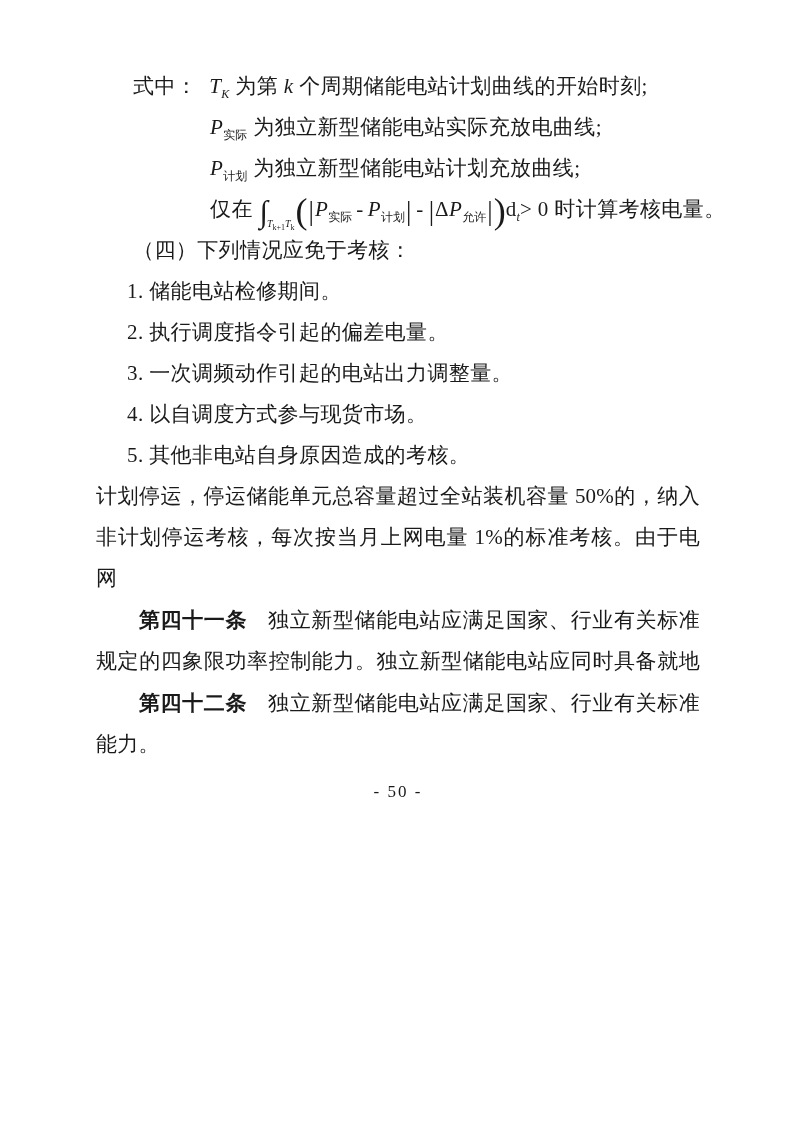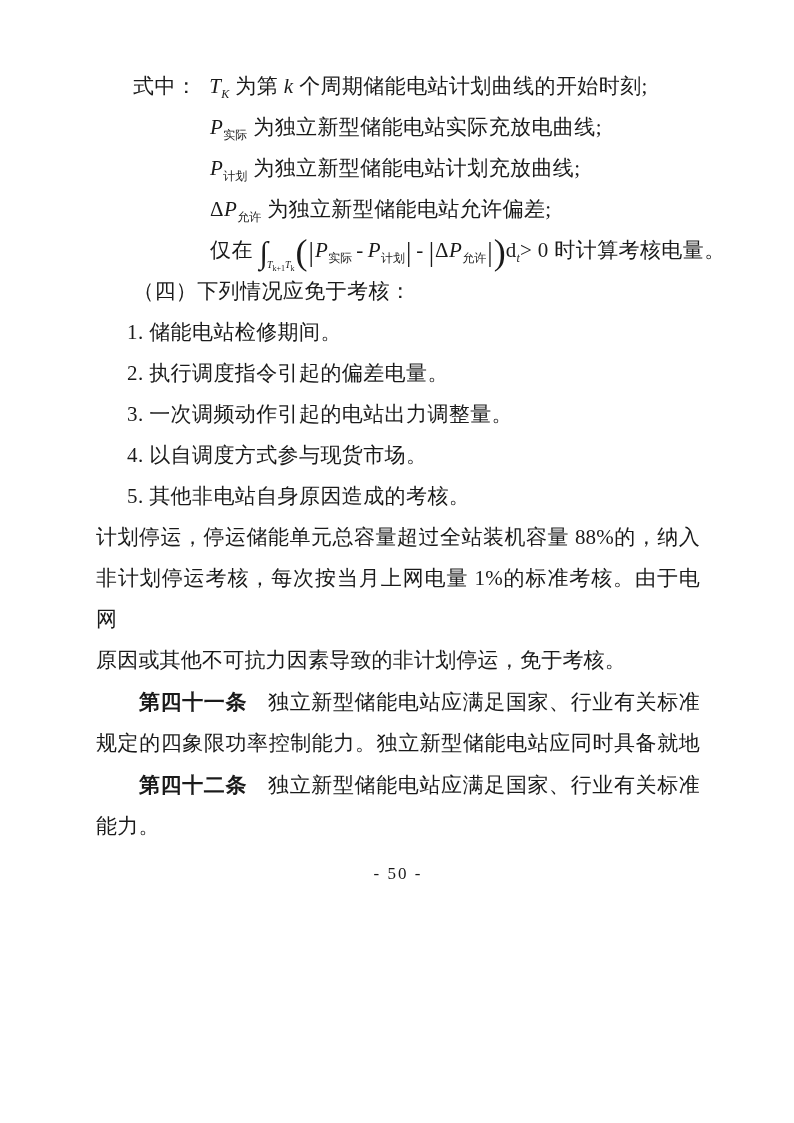--- a/index.html
+++ b/index.html
@@ -106,46 +106,42 @@
   </div>
 
   <div class="line f-var-ln">
     <i class="v">P</i><sub class="s-cjk">实际</sub><span class="after-sub">为独立新型储能电站实际充放电曲线;</span>
   </div>
 
   <div class="line f-var-ln">
     <i class="v">P</i><sub class="s-cjk">计划</sub><span class="after-sub">为独立新型储能电站计划充放曲线;</span>
   </div>
 
-  <div class="line f-var-ln">
-    <span>Δ</span><i class="v">P</i><sub class="s-cjk">允许</sub><span class="after-sub">为独立新型储能电站允许偏差;</span>
-  </div>
 
   <div class="line f-var-ln">
     <span>仅在</span>
     <span class="intwrap"><span class="intsign">∫</span><span class="intlims">
           <span><i class="v">T</i><sub>k+1</sub></span>
           <span><i class="v">T</i><sub>k</sub></span>
         </span></span><span class="bp">(</span><span class="bar">|</span><i class="v">P</i><sub class="s-cjk">实际</sub><span class="minus">-</span><i class="v">P</i><sub class="s-cjk">计划</sub><span class="bar">|</span><span class="minus">-</span><span class="bar">|</span><span>Δ</span><i class="v">P</i><sub class="s-cjk">允许</sub><span class="bar">|</span><span class="bp">)</span><span>d</span><sub class="s-lat">t</sub><span class="suffix">&gt; 0 时计算考核电量。</span>
   </div>
 
   <div class="line sec4">
     <span>（四）</span><span>下列情况应免于考核：</span>
   </div>
 
   <div class="line lst"><span>1. 储能电站检修期间。</span></div>
   <div class="line lst"><span>2. 执行调度指令引起的偏差电量。</span></div>
   <div class="line lst"><span>3. 一次调频动作引起的电站出力调整量。</span></div>
   <div class="line lst"><span>4. 以自调度方式参与现货市场。</span></div>
   <div class="line lst"><span>5. 其他非电站自身原因造成的考核。</span></div>
 
   <div>
-    <div class="art-line just"><span>计划停运，停运储能单元总容量超过全站装机容量 88%的，纳入</span></div>
+    <div class="art-line just"><span>计划停运，停运储能单元总容量超过全站装机容量 50%的，纳入</span></div>
     <div class="art-line just"><span>非计划停运考核，每次按当月上网电量 1%的标准考核。由于电网</span></div>
-    <div class="art-line"><span>原因或其他不可抗力因素导致的非计划停运，免于考核。</span></div>
   </div>
 
   <div>
     <div class="art-line art-first just">
       <span class="art-label">第四十一条</span><span>独立新型储能电站应满足国家、行业有关标准</span>
     </div>
     <div class="art-line just"><span>规定的四象限功率控制能力。独立新型储能电站应同时具备就地</span></div>
   </div>
 
   <div>

